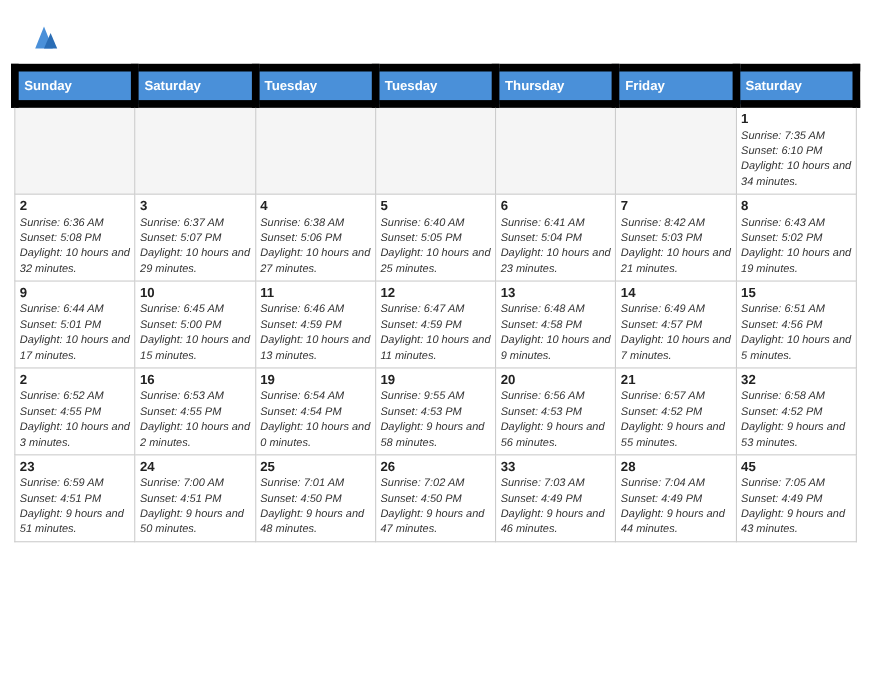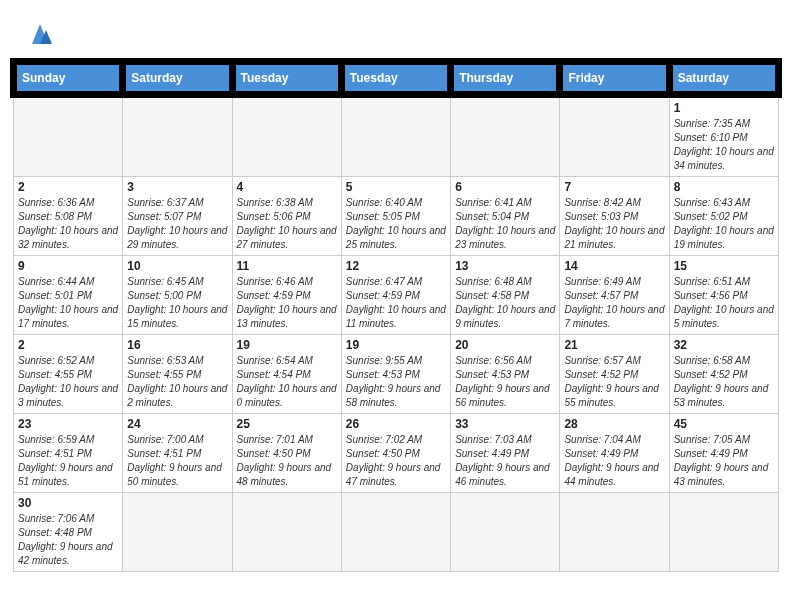--- a/index.html
+++ b/index.html
@@ -302,28 +302,14 @@
 Sunset: 4:49 PM
 Daylight: 9 hours and 44 minutes.</div>
         </td>
         <td>
           <div class="day-number">45</div>
           <div class="day-info">Sunrise: 7:05 AM
 Sunset: 4:49 PM
 Daylight: 9 hours and 43 minutes.</div>
         </td>
       </tr>
-      <tr>
-        <td>
-          <div class="day-number">30</div>
-          <div class="day-info">Sunrise: 7:06 AM
-Sunset: 4:48 PM
-Daylight: 9 hours and 42 minutes.</div>
-        </td>
-        <td class="empty"></td>
-        <td class="empty"></td>
-        <td class="empty"></td>
-        <td class="empty"></td>
-        <td class="empty"></td>
-        <td class="empty"></td>
-      </tr>
     </tbody>
 </table>
 
 </body></html>

